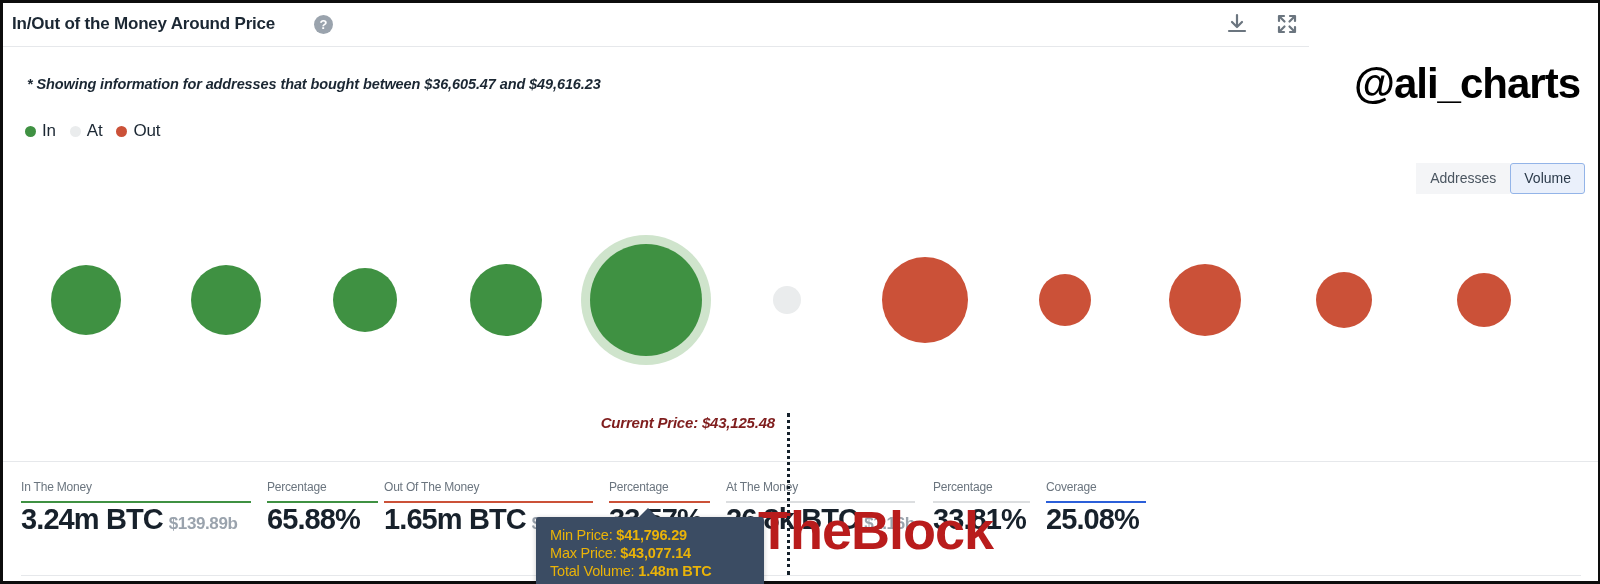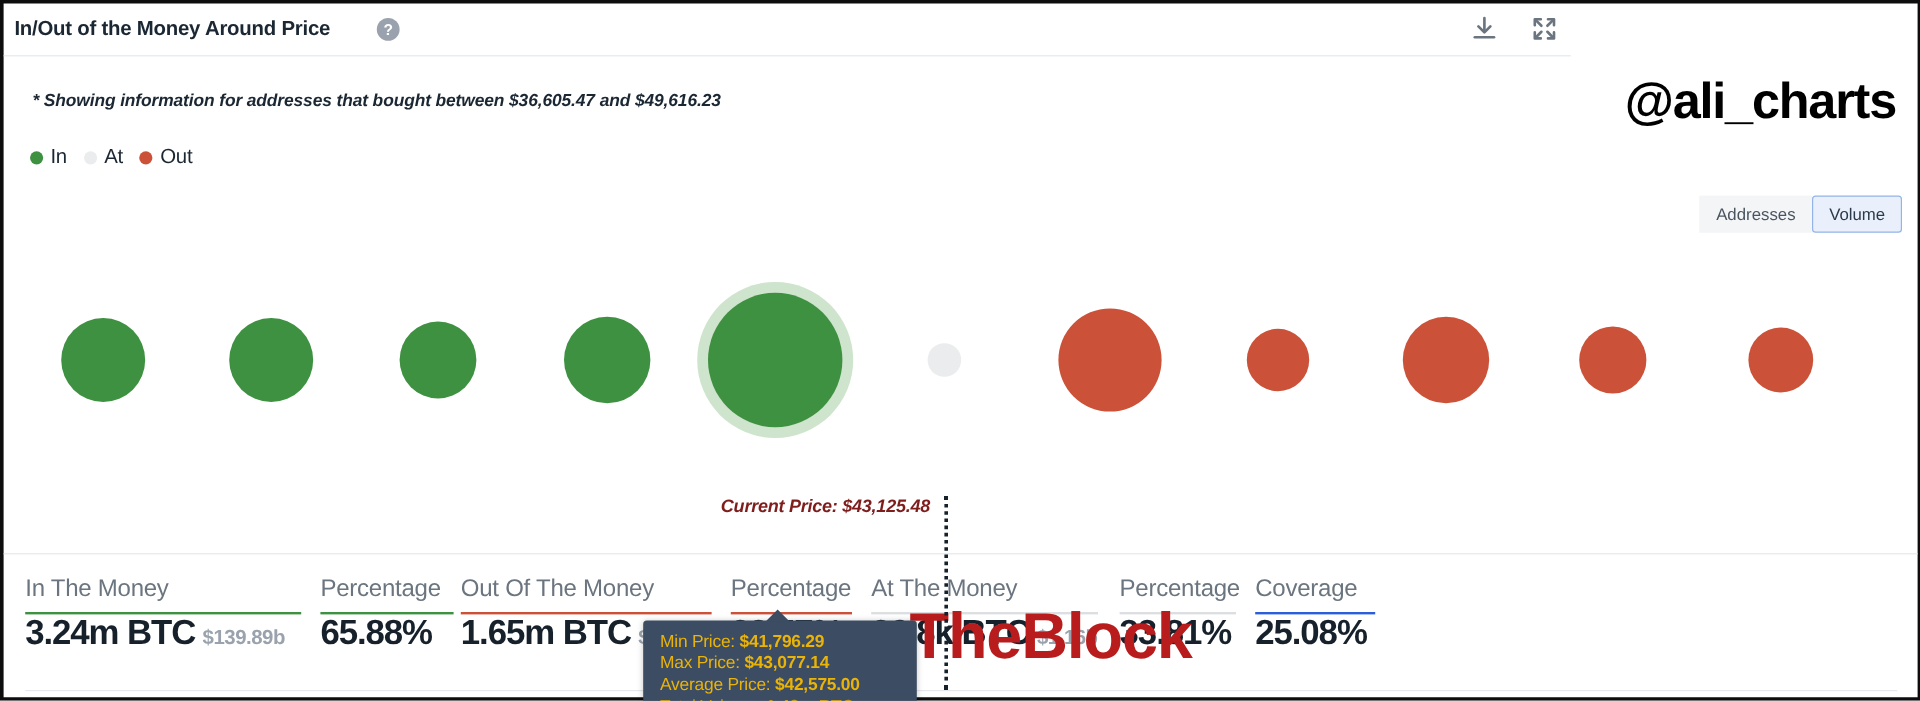--- a/index.html
+++ b/index.html
@@ -233,21 +233,21 @@
     left: 0; top: 458px;
     width: 1595px;
     height: 120px;
     border-top: 1px solid #e6e8eb;
   }
   .metric {
     position: absolute;
     top: 18px;
   }
   .metric-label {
-    font-size: 20px;
+    font-size: 12px;
     color: #6b757f;
     letter-spacing: -0.2px;
     white-space: nowrap;
     padding-bottom: 7px;
   }
   .metric-rule {
     height: 2px;
     width: 100%;
   }
   .metric-value {
@@ -340,21 +340,20 @@
     <div class="cur-label">Current Price: $43,125.48</div>
 
     <div class="axis-line"></div>
     <div id="xlabels"></div>
 
     <div class="tooltip">
       <div class="tooltip-arrow"></div>
       <div id="tt-rows">
           <div class="tt-row"><span>Min Price: </span><b>$41,796.29</b></div>
           <div class="tt-row"><span>Max Price: </span><b>$43,077.14</b></div>
-          <div class="tt-row"><span>Average Price: </span><b>$42,575.00</b></div>
           <div class="tt-row"><span>Total Volume: </span><b>1.48m BTC</b></div>
         </div>
     </div>
   </div>
 
   <div class="metrics">
     <div id="metric-list">
         <div class="metric" style="left: 18px; width: 230px;">
           <div class="metric-label">In The Money</div>
           <div class="metric-rule" style="background: rgb(63, 145, 66);"></div>

